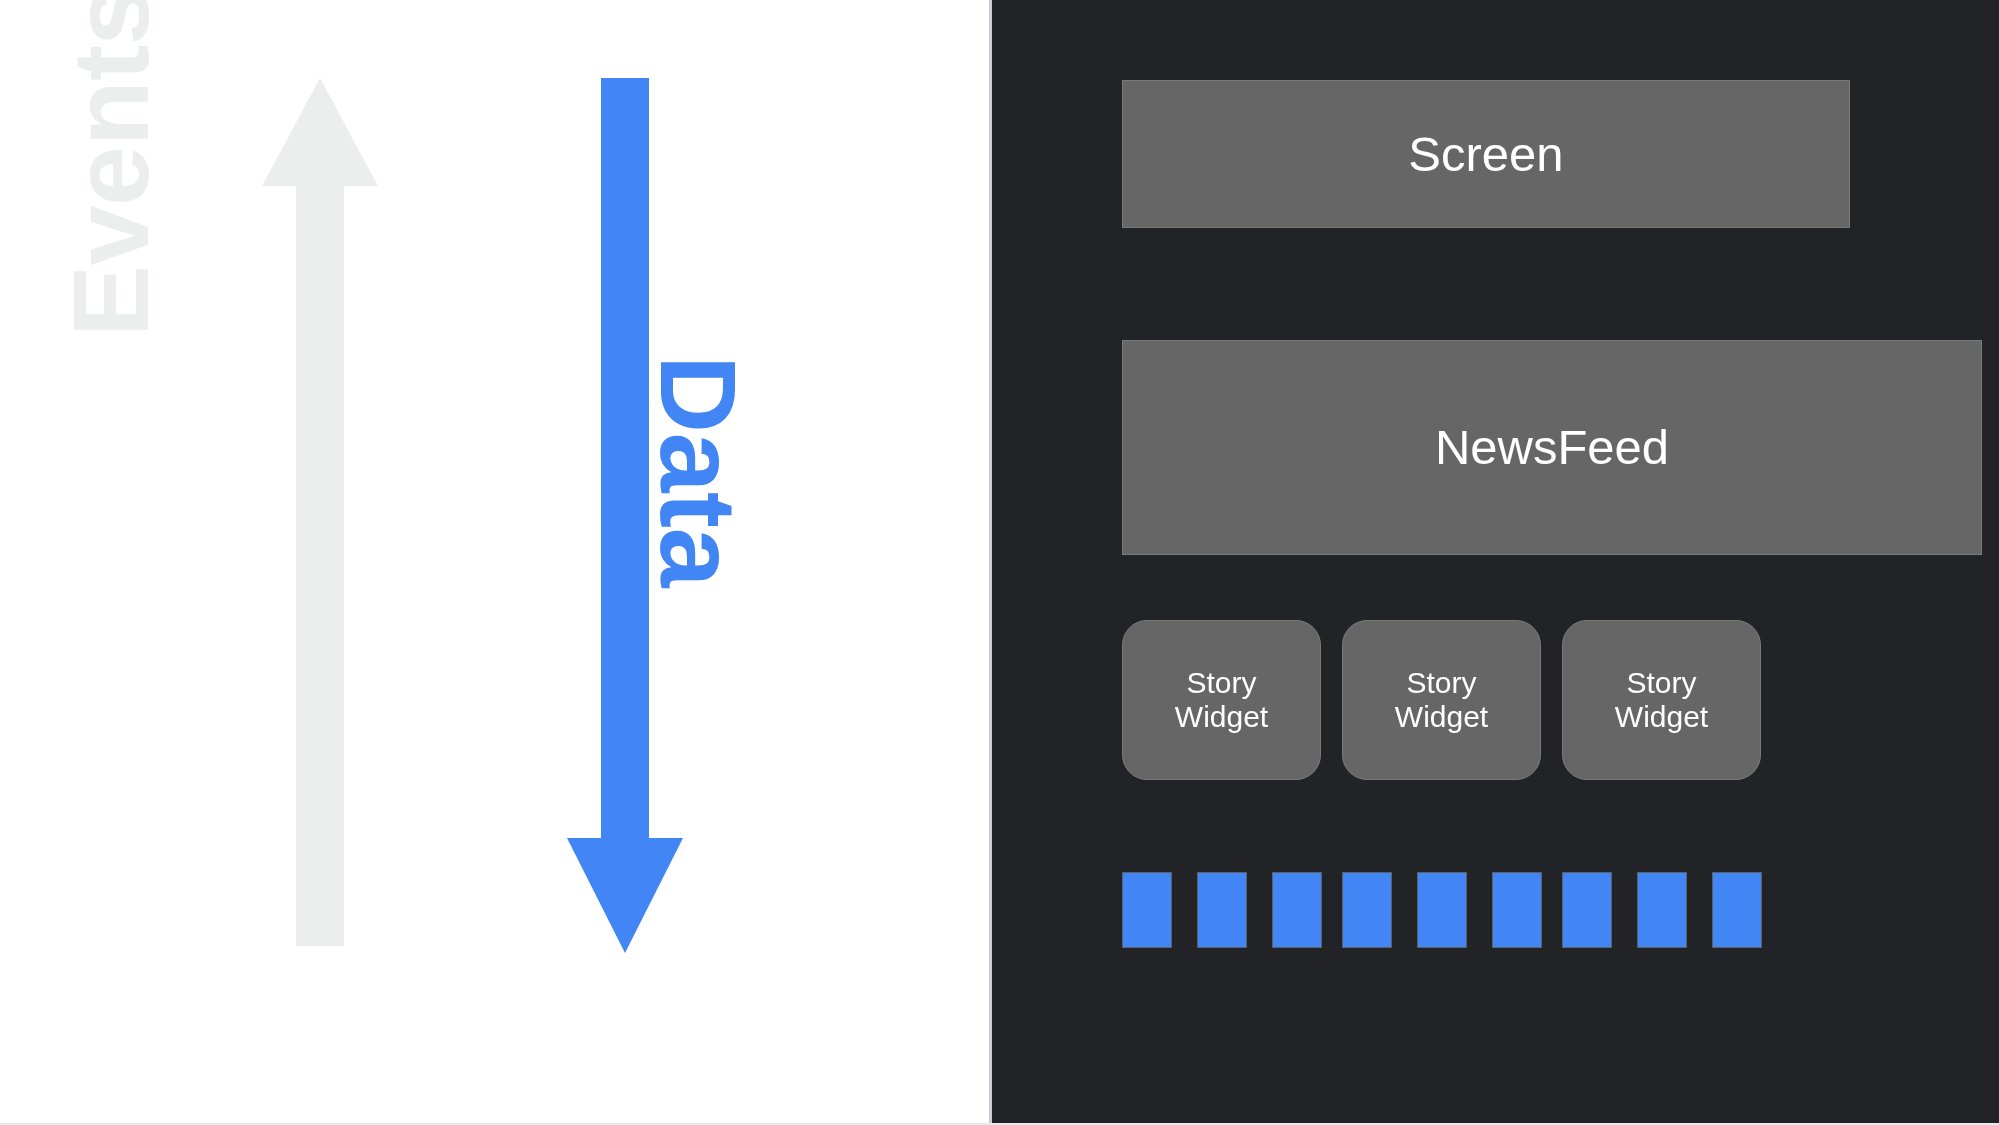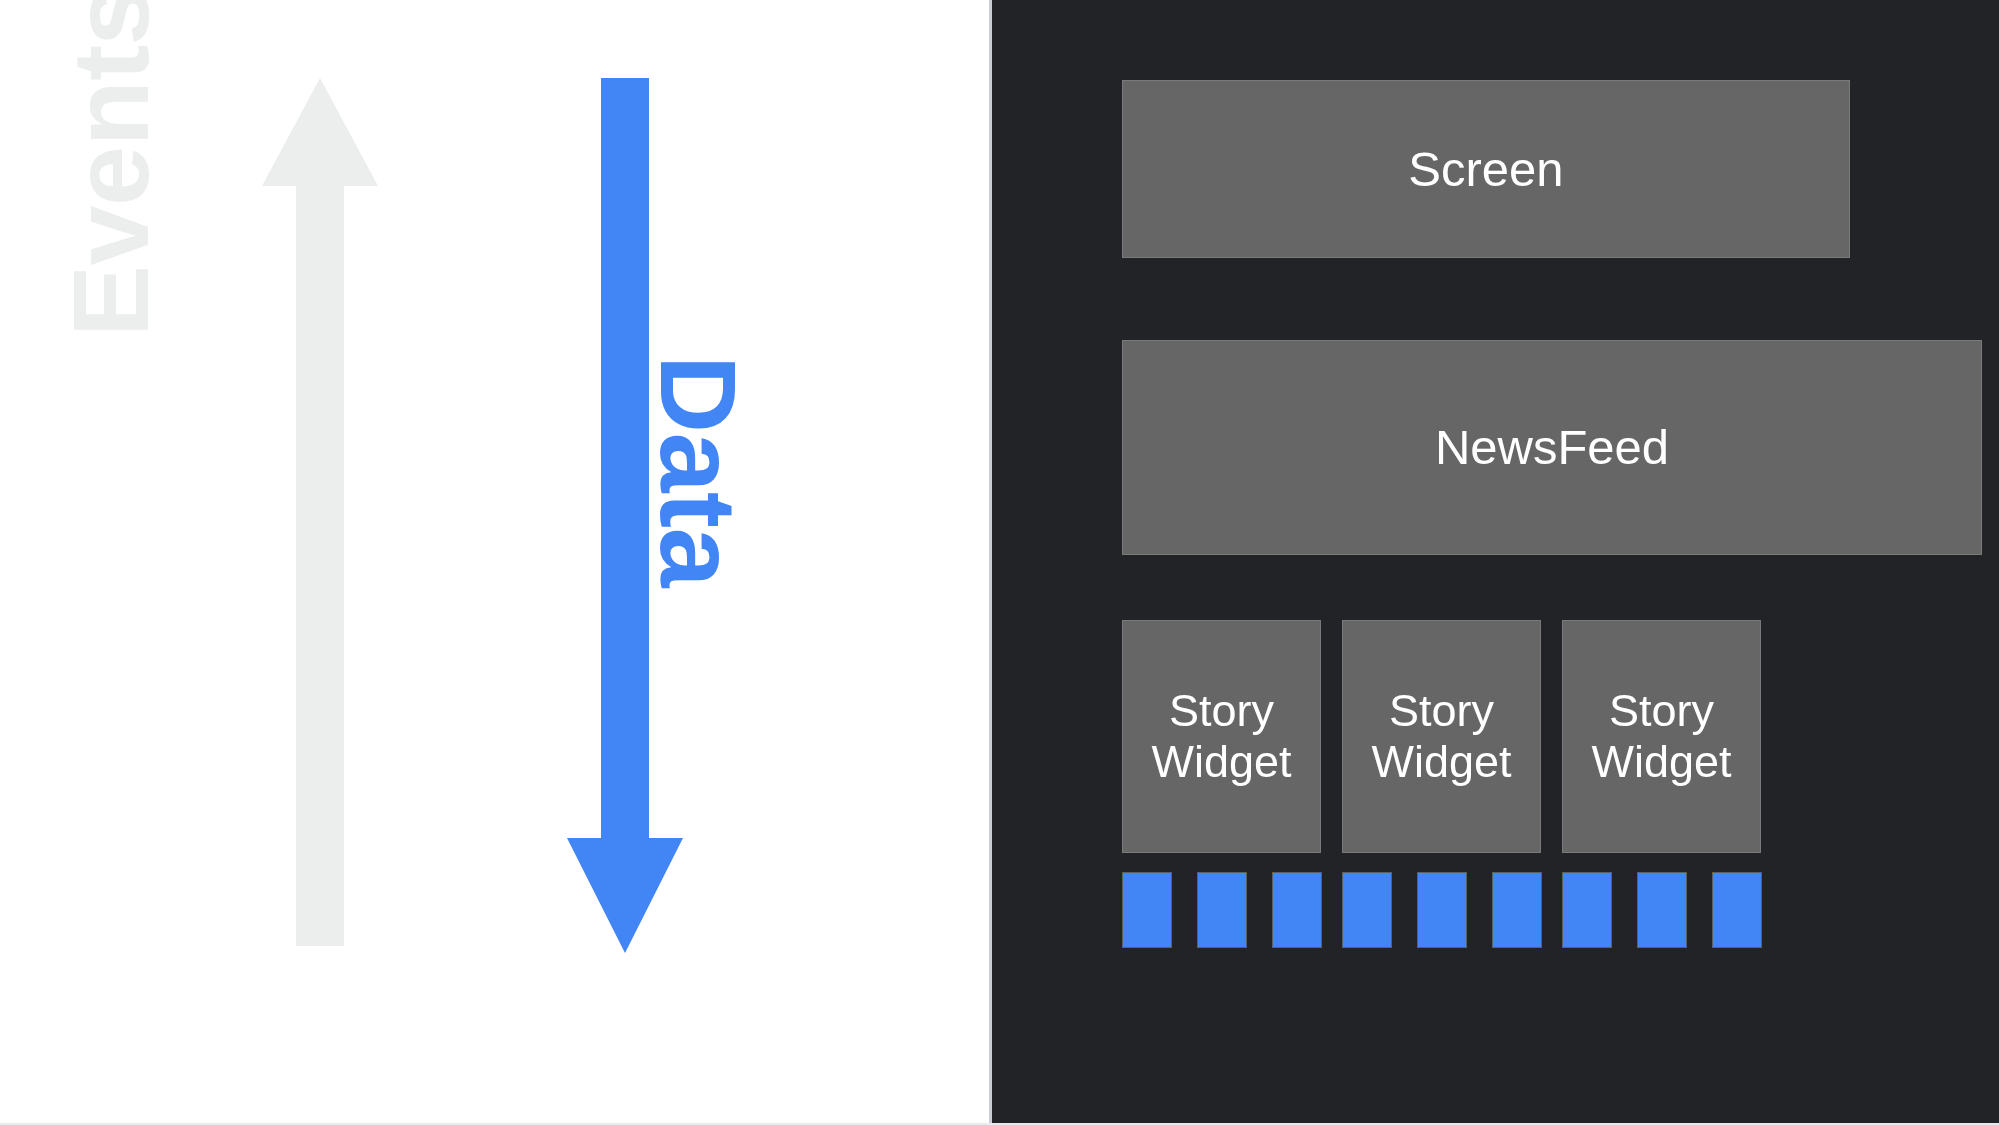--- a/index.html
+++ b/index.html
@@ -84,34 +84,35 @@
     align-items: center;
     justify-content: center;
     color: #ffffff;
     text-align: center;
     line-height: 1.12;
     font-weight: 400;
   }
 
   #node-screen {
     left: 130px; top: 80px;
-    width: 728px; height: 178px;
+    width: 728px; height: 148px;
     font-size: 49px;
   }
   #node-newsfeed {
     left: 130px; top: 340px;
     width: 860px; height: 215px;
     font-size: 49px;
   }
 
   .story-widget {
     top: 620px;
     width: 199px;
-    height: 233px;
-    font-size: 45px;
+    height: 160px;
+    font-size: 30px;
+    border-radius: 25px;
   }
   #story-widget-0 { left: 130px; }
   #story-widget-1 { left: 350px; }
   #story-widget-2 { left: 570px; }
 
   .tick-group {
     position: absolute;
     top: 872px;
     height: 76px;
     display: flex;

